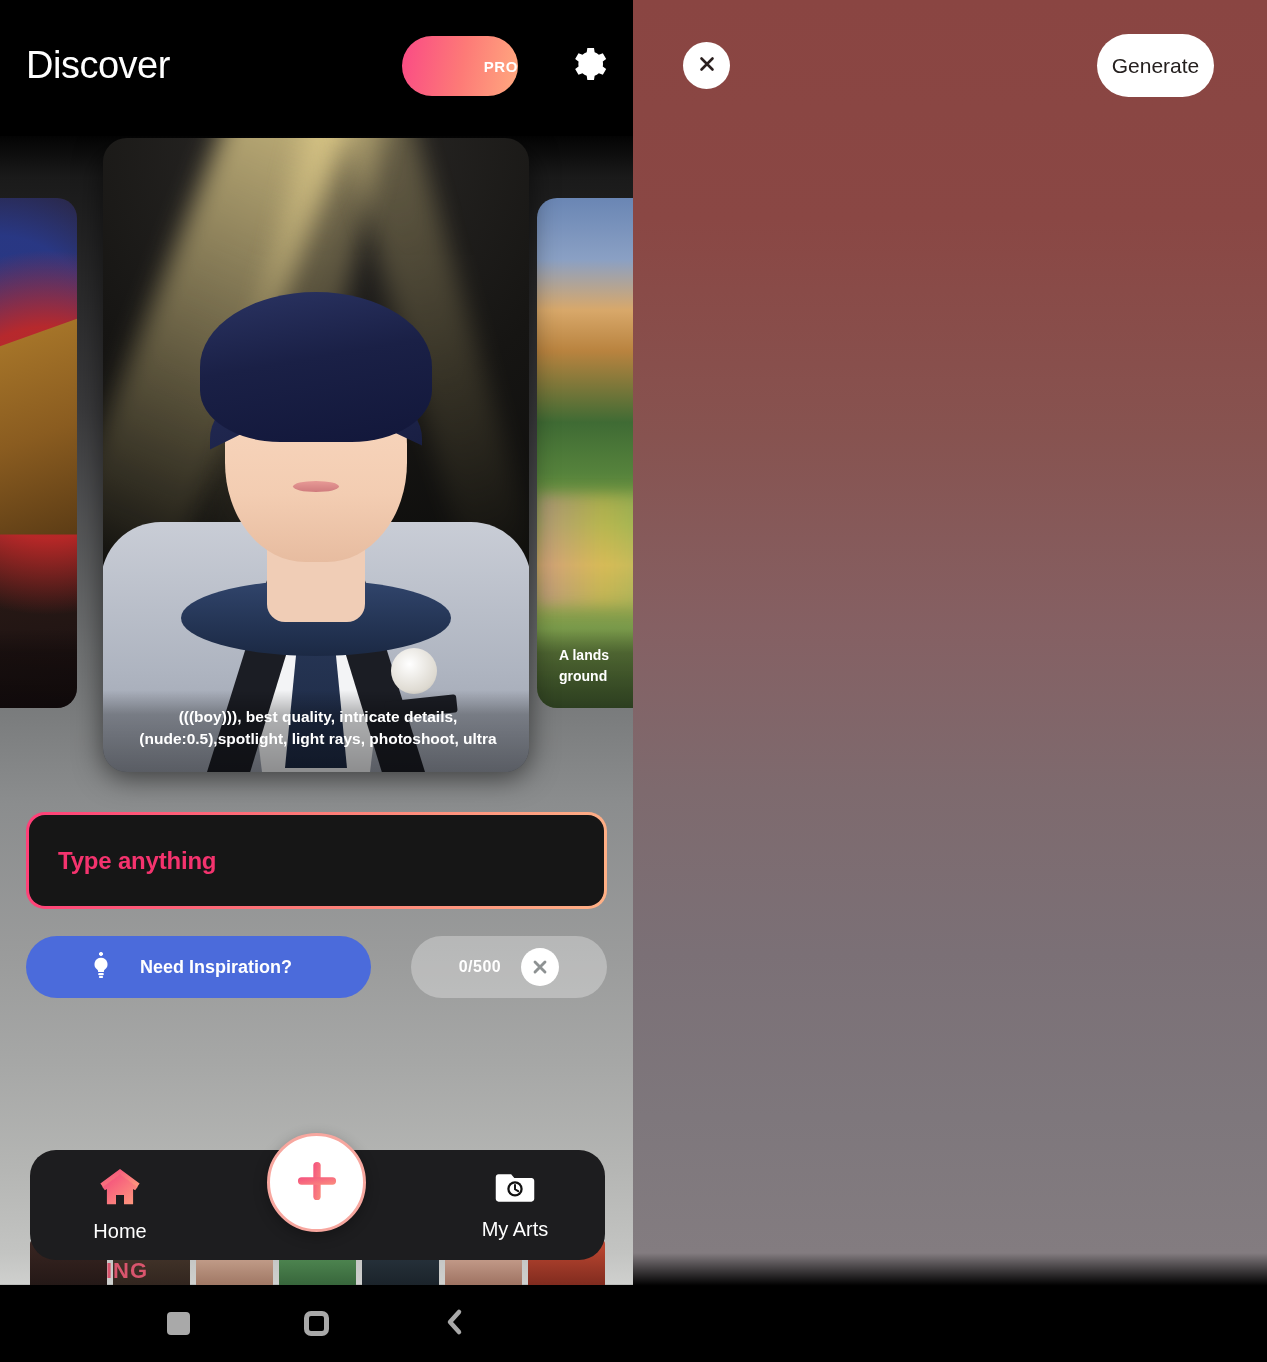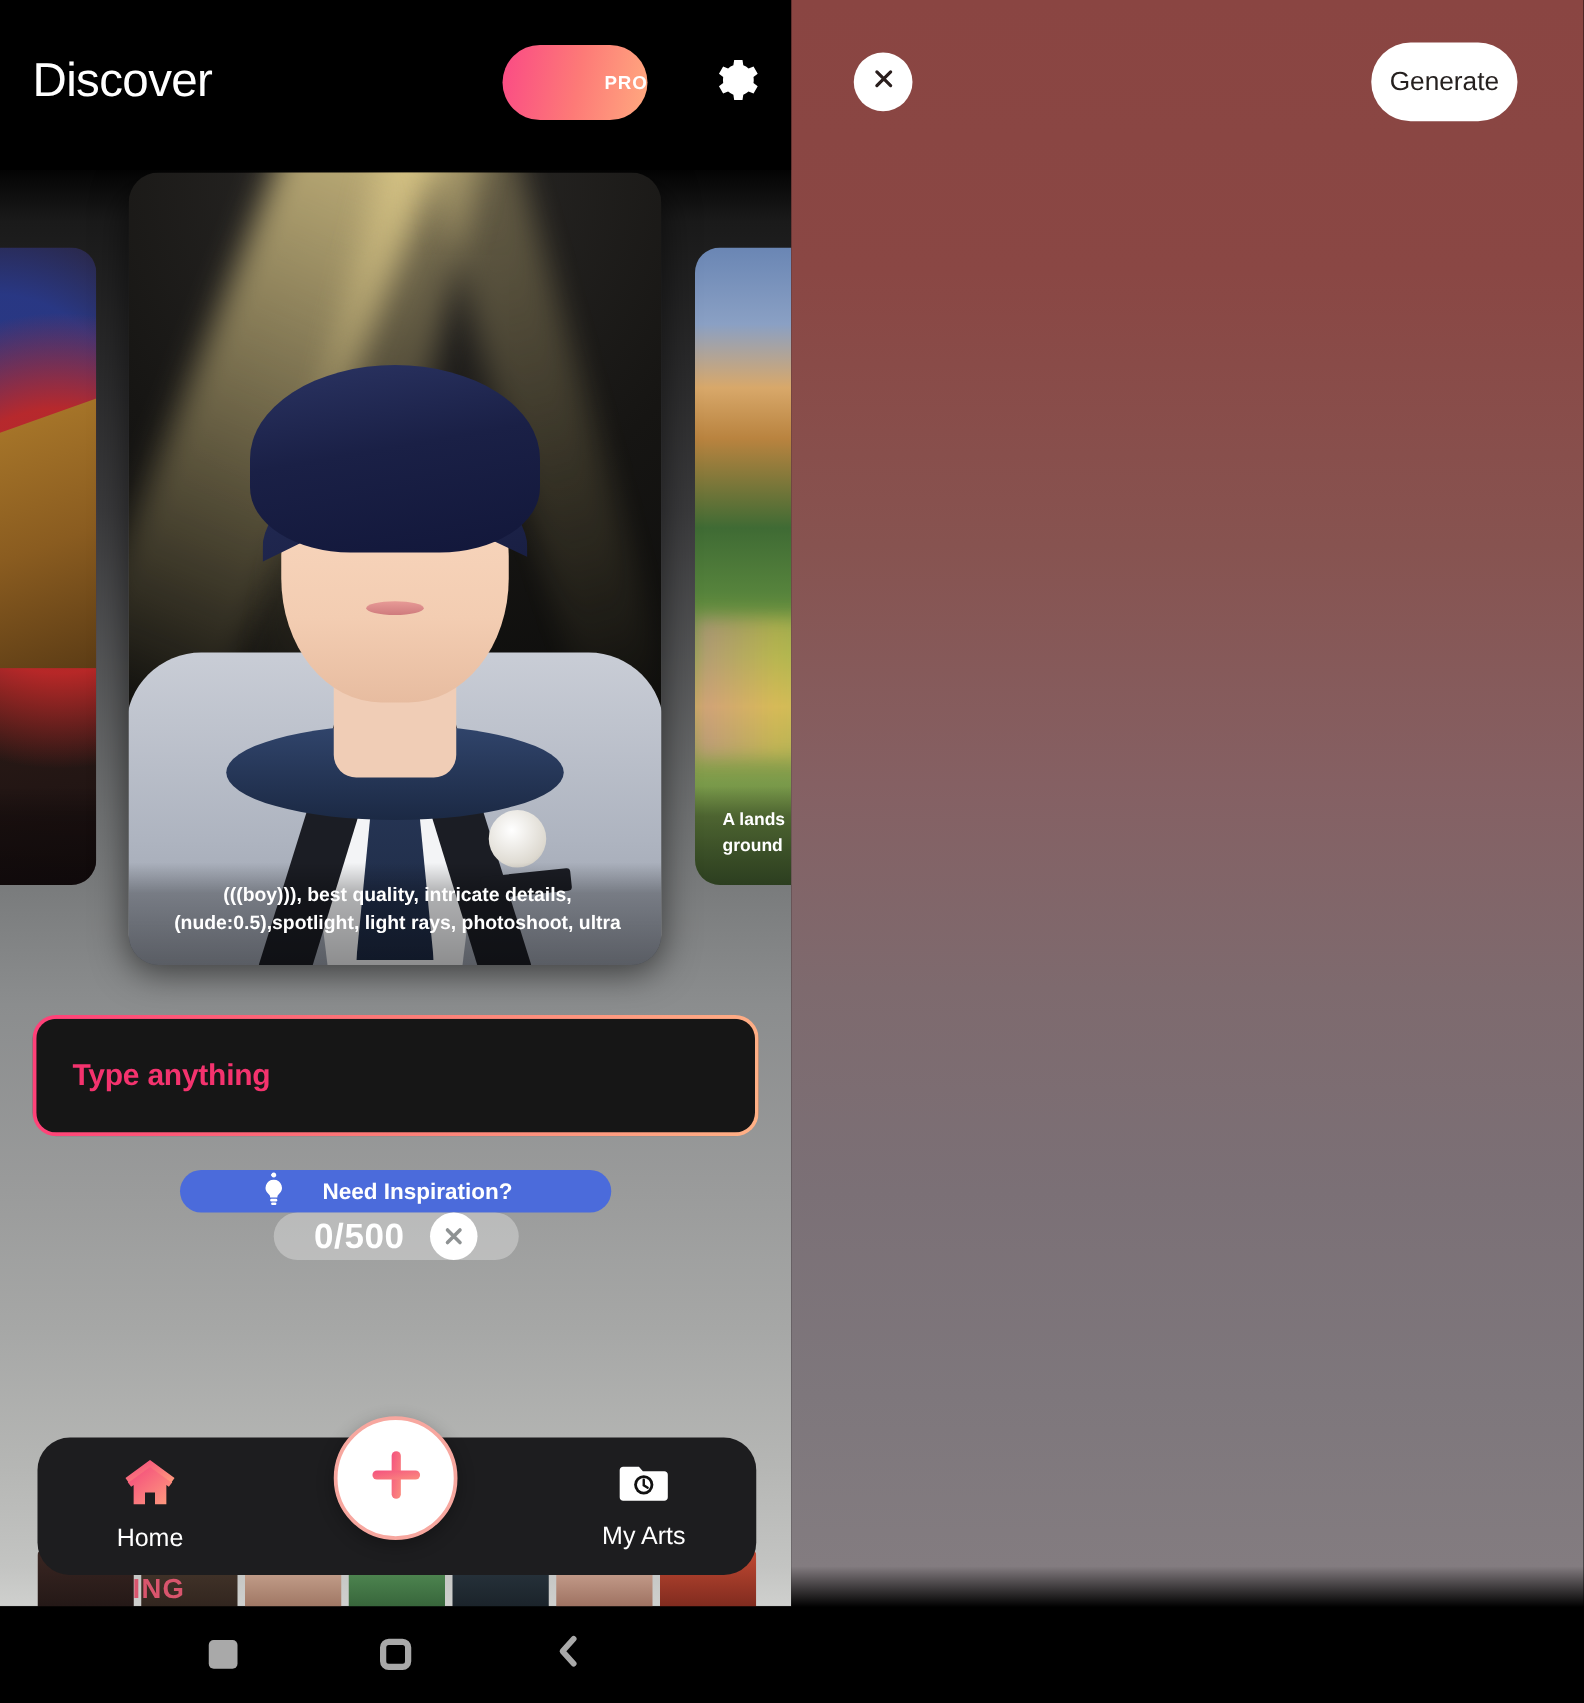--- a/index.html
+++ b/index.html
@@ -50,21 +50,21 @@
   .carousel { position: absolute; top: 136px; left: 0; width: 633px; height: 640px; }
   .card {
     position: absolute; border-radius: 24px; overflow: hidden;
   }
   .card-main {
     left: 103px; top: 2px; width: 426px; height: 634px;
     box-shadow: 0 6px 28px rgba(0,0,0,.55);
     text-align: center;
   }
   .card-left  { left: -55px; top: 62px; width: 132px; height: 510px; border-radius: 20px; }
-  .card-right { left: 556px; top: 62px; width: 132px; height: 510px; border-radius: 20px; padding-left: 22px; }
+  .card-right { left: 537px; top: 62px; width: 132px; height: 510px; border-radius: 20px; padding-left: 22px; }
 
   .card-caption {
     position: absolute; left: 0; right: 0; bottom: 0;
     padding: 16px 18px 22px 22px;
     color: #fff; font-size: 15.5px; font-weight: bold; line-height: 1.42;
     background: linear-gradient(180deg, rgba(0,0,0,0) 0%, rgba(0,0,0,.28) 30%, rgba(0,0,0,.42) 100%);
   }
   .card-caption-sm { font-size: 14px; font-weight: bold; line-height: 1.45; }
 
   
@@ -191,36 +191,36 @@
       linear-gradient(100deg,#ff3f78 0%, #fd7a77 48%, #ffb186 100%);
     background-origin: border-box; background-clip: padding-box, border-box;
     display: flex; align-items: center;
   }
   .prompt-placeholder {
     margin-left: 29px; font-size: 24px; font-weight: bold; color: #f4336e;
     letter-spacing: -0.2px;
   }
   .prompt-row {
     position: relative; margin: 27px 0 0 26px; width: 581px; height: 62px;
-    display: flex; align-items: center; justify-content: space-between; flex-direction: column;
+    display: flex; align-items: center; justify-content: space-between;
   }
   .inspiration-btn {
     width: 345px; height: 62px; border-radius: 31px;
     background: #4b6bdb; display: flex; align-items: center;
   }
   .inspiration-btn .bulb { margin-left: 58px; display: flex; }
   .inspiration-btn .lbl {
     margin-left: 22px; color: #fff; font-size: 18px; font-weight: bold;
   }
   .counter-pill {
     width: 196px; height: 62px; border-radius: 31px;
     background: rgba(255,255,255,.30);
     display: flex; align-items: center; justify-content: center; gap: 20px;
   }
-  .counter-text { color: #fff; font-size: 28px; font-weight: bold; letter-spacing: 0.5px; }
+  .counter-text { color: #fff; font-size: 16px; font-weight: bold; letter-spacing: 0.5px; }
   .counter-x {
     width: 38px; height: 38px; border-radius: 50%; background: #fff;
     display: flex; align-items: center; justify-content: center;
   }
   .generate-btn {
     position: absolute; left: 194px; top: 1054px;
     width: 245px; height: 66px; border-radius: 33px;
     background: linear-gradient(100deg,#fb4a80 0%, #fd7b78 55%, #ffab80 100%);
     display: flex; align-items: center; justify-content: center;
     color: #fff; font-size: 21px; font-weight: 500;

